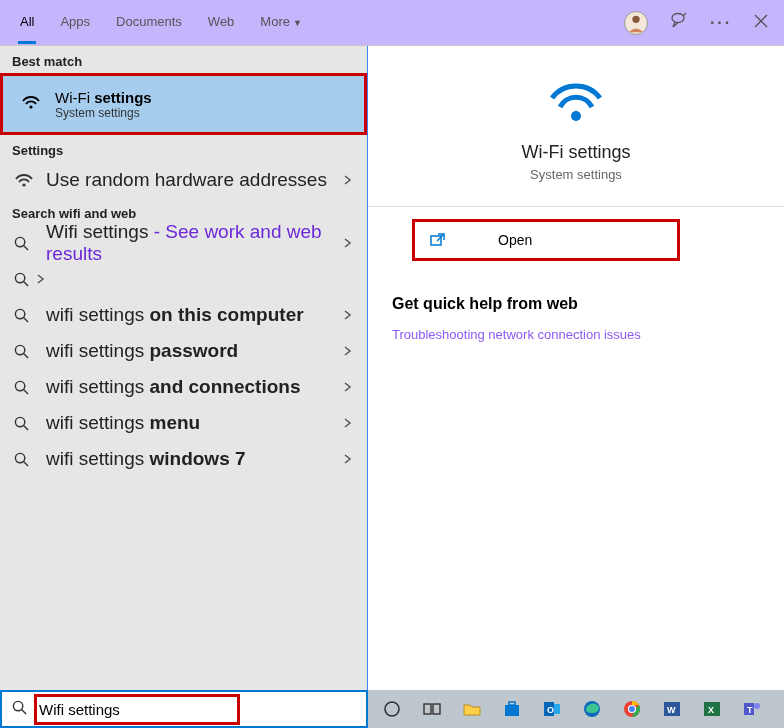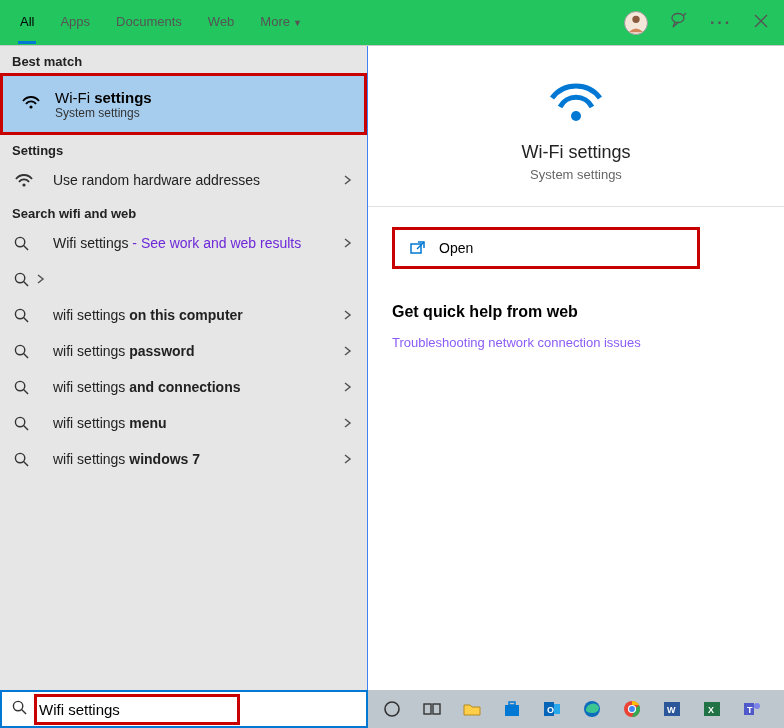--- a/index.html
+++ b/index.html
@@ -1,17 +1,17 @@
 <!DOCTYPE html>
 <html><head>
 <meta charset="utf-8">
 <style>
   * { box-sizing: border-box; font-family: "Segoe UI", Arial, sans-serif; }
   body { margin:0; width:784px; height:728px; background:#e6e6e6; position:relative; overflow:hidden;}
-  .topbar { height:46px; background:#22c55e; display:flex; align-items:center; border-bottom:1px solid #c8c8c8; }
+  .topbar { height:46px; background:#c4b5fd; display:flex; align-items:center; border-bottom:1px solid #c8c8c8; }
   .tabs { display:flex; margin-left:18px; gap:22px; flex:1;}
   .tab { font-size:13px; color:#555; padding:12px 2px; cursor:pointer; }
   .tab.active { color:#000; border-bottom:3px solid #0078d4;}
   .more-caret { font-size:9px; margin-left:3px;}
   .topright { display:flex; align-items:center; gap:22px; margin-right:16px;}
   .avatar { width:24px; height:24px; border-radius:50%; background:#f4e6d8; border:1px solid #999; overflow:hidden; position:relative;}
   .avatar svg{width:100%;height:100%;}
   .icon-btn { color:#555; cursor:pointer; font-size:16px;}
   .dots{letter-spacing:2px; font-weight:bold;}
   .close-x svg{width:14px;height:14px;}
@@ -19,33 +19,33 @@
   .main { display:flex; height:644px;}
   .left { width:368px; background:#e6e6e6; border-right:1px solid #3b82f6; display:flex; flex-direction:column;}
   .section-label { font-size:13px; font-weight:600; color:#222; padding:8px 12px 4px;}
   .best { display:flex; align-items:center; padding:8px 14px; height:62px; background:#a7cdee; border:3px solid #c80000; }
   .best .icon { width:28px; text-align:center;}
   .best .txt { margin-left:10px;}
   .best .title { font-size:15px;}
   .best .sub { font-size:12px; color:#333;}
   .row { display:flex; align-items:center; padding:0 14px; height:36px; cursor:pointer;}
   .row .icon { width:22px; color:#333; display:flex; align-items:center;}
-  .row .label { flex:1; font-size:14px; color:#222; margin-left:17px;}
+  .row .label { flex:1; font-size:19px; color:#222; margin-left:10px;}
   .row .muted { color:#6d28d9;}
   .row .chev { color:#555;}
   svg.search-ic{width:15px;height:15px;}
   svg.chev-ic{width:10px;height:10px;}
   svg.wifi-ic{width:20px;height:20px;}
 
   .right { flex:1; background:#fff; display:flex; flex-direction:column; align-items:center;}
   .hero { margin-top:28px; }
   .right .rtitle { font-size:18px; margin-top:14px; color:#222;}
   .right .rsub { font-size:13px; color:#666; margin-top:4px;}
   .divider { width:100%; border-top:1px solid #e2e2e2; margin-top:24px;}
-  .open { width:308px; border:3px solid #c80000; padding:10px 14px; margin-top:20px; display:flex; align-items:center; cursor:pointer; margin-left:-60px;}
+  .open { width:268px; border:3px solid #c80000; padding:10px 14px; margin-top:12px; display:flex; align-items:center; cursor:pointer; margin-left:-60px;gap:39px;}
   .open svg { width:16px;height:16px; color:#0078d4;}
   .open span { margin-left:14px; font-size:14px;}
   .help-head { font-weight:600; font-size:16px; align-self:flex-start; margin:34px 0 0 24px;}
   .help-link { font-size:13px; color:#8b5cf6; align-self:flex-start; margin:14px 0 0 24px; cursor:pointer;}
 
   .searchbar { position:absolute; left:0; bottom:0; width:368px; height:38px; background:#fff; border:2px solid #0078d4; display:flex; align-items:center;}
   .searchbar .sicon{ margin:0 10px;}
   .searchbar input { border:none; outline:none; font-size:15px; flex:1; height:100%;}
   .redbox2 { position:absolute; left:34px; bottom:3px; width:206px; height:31px; border:3px solid #c80000; pointer-events:none;}
   @keyframes blink{50%{border-color:transparent;}}

